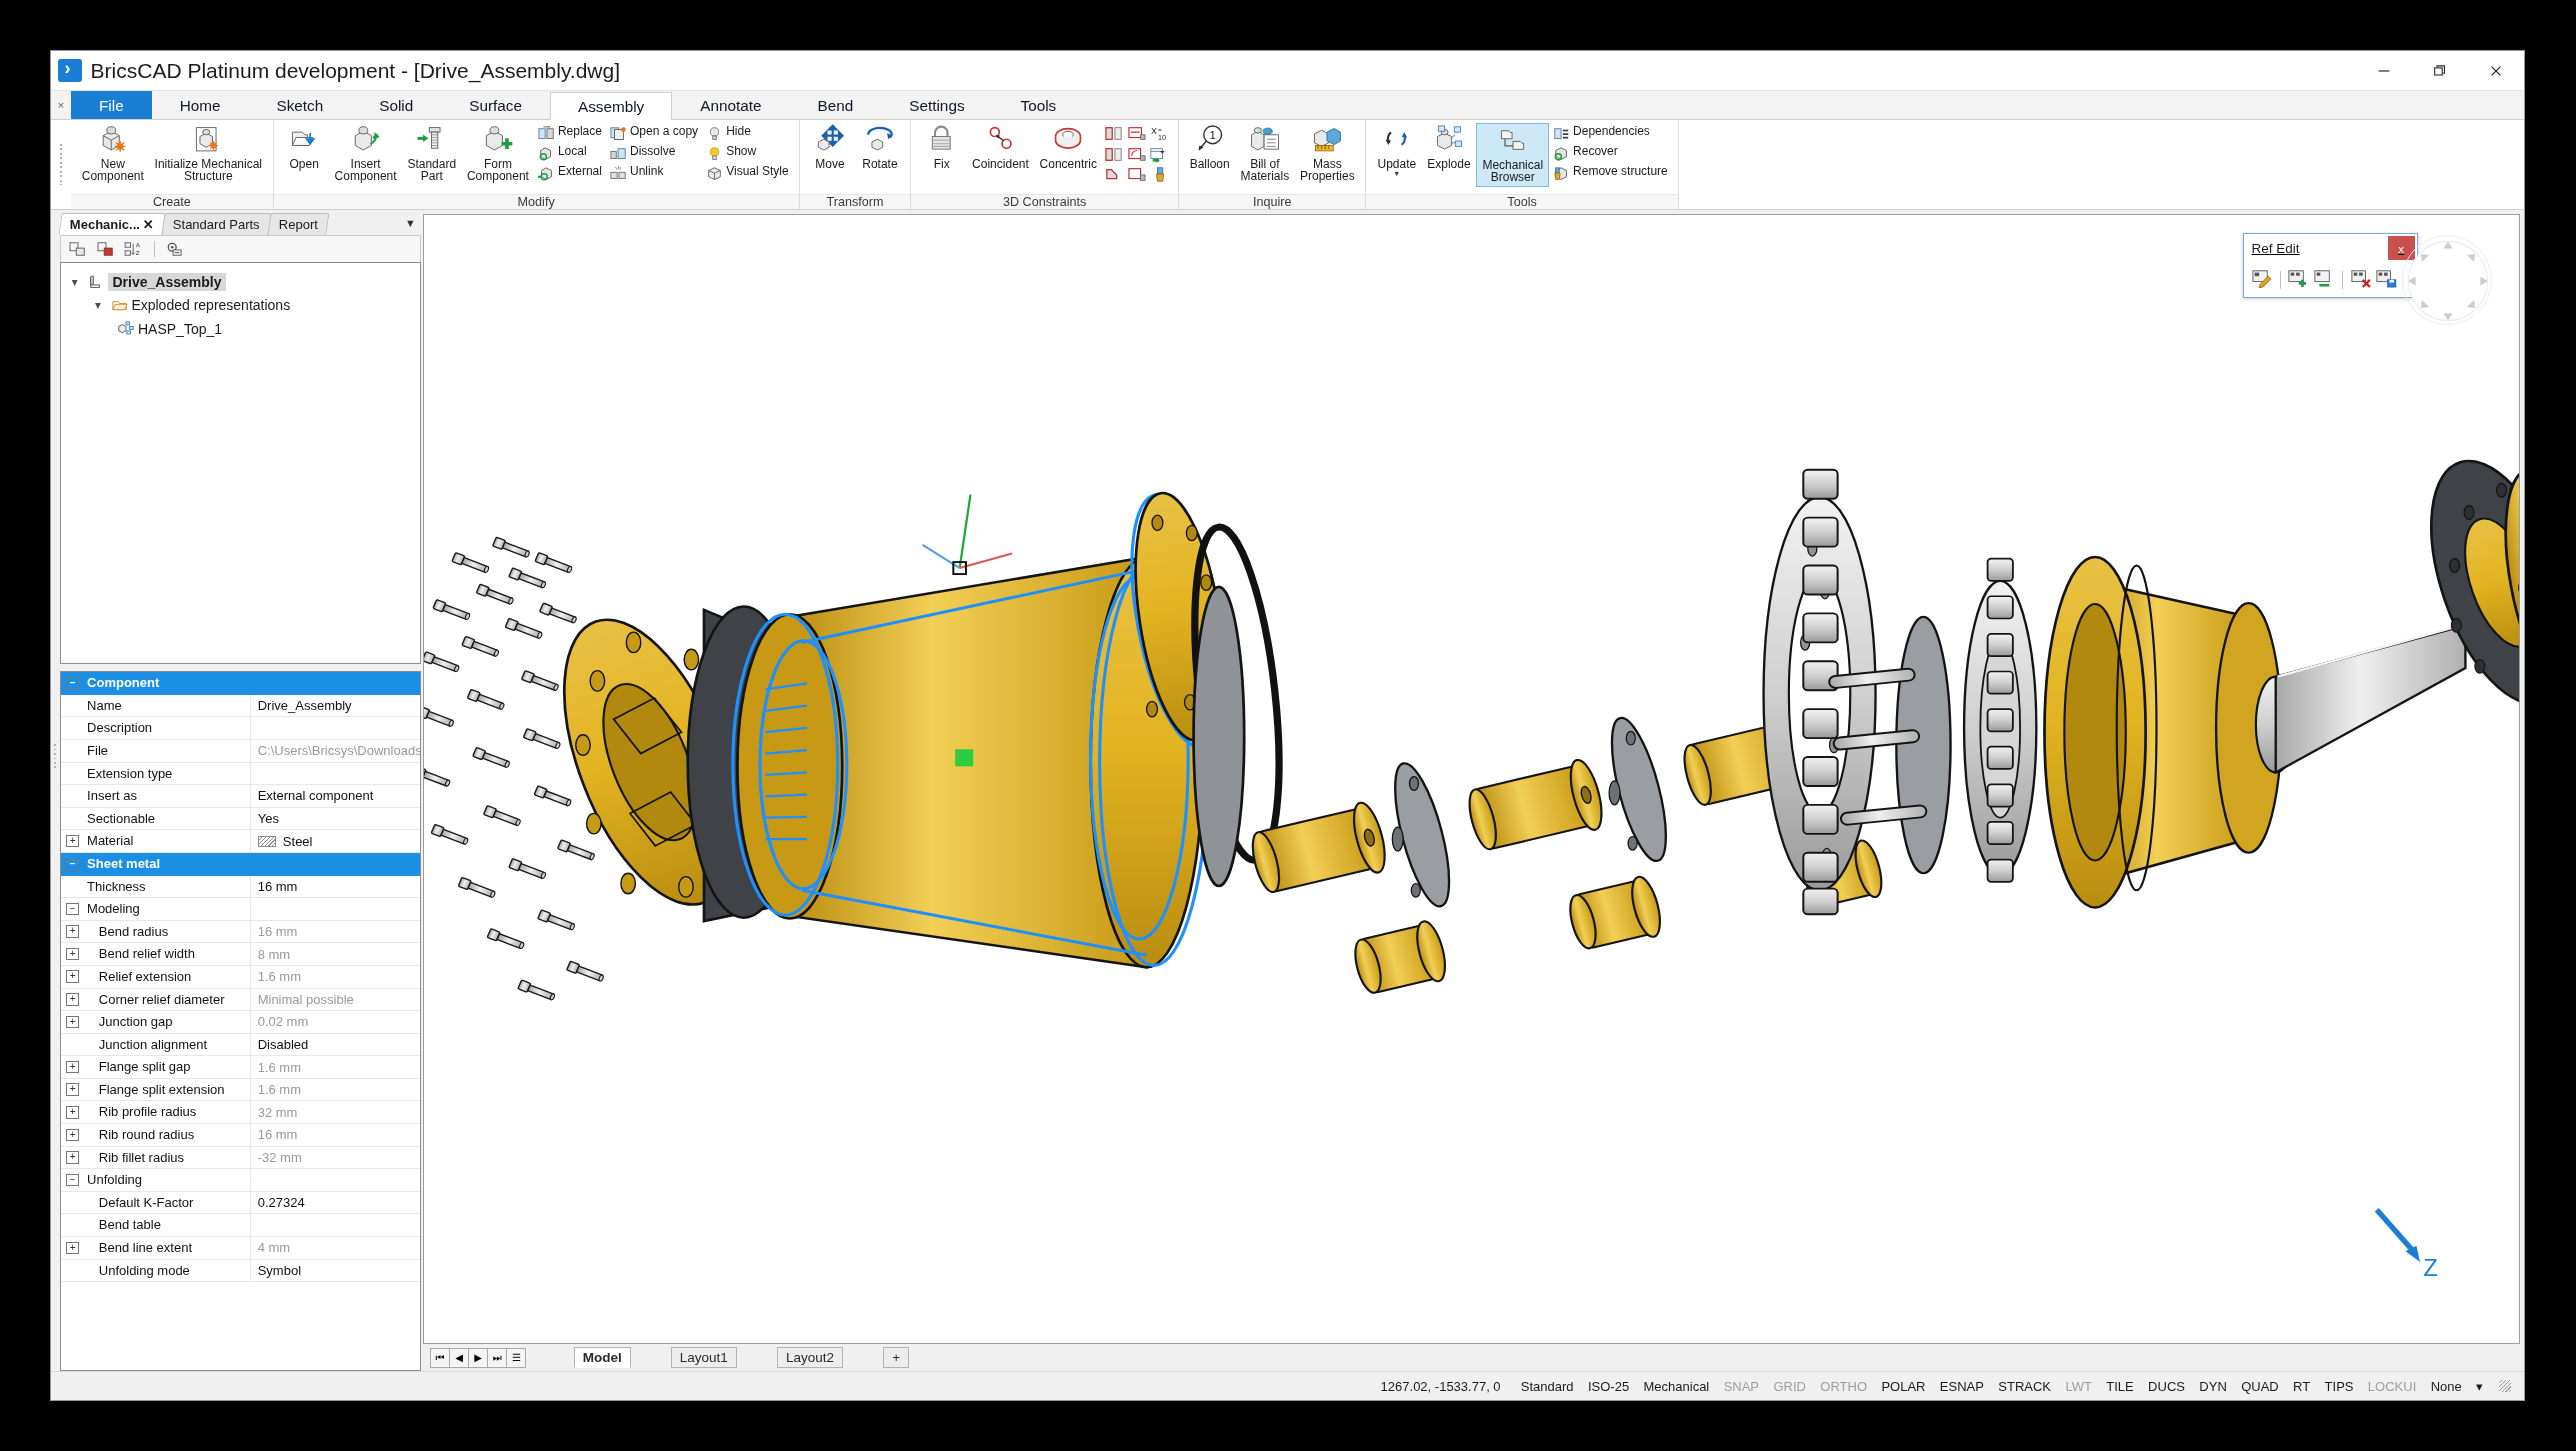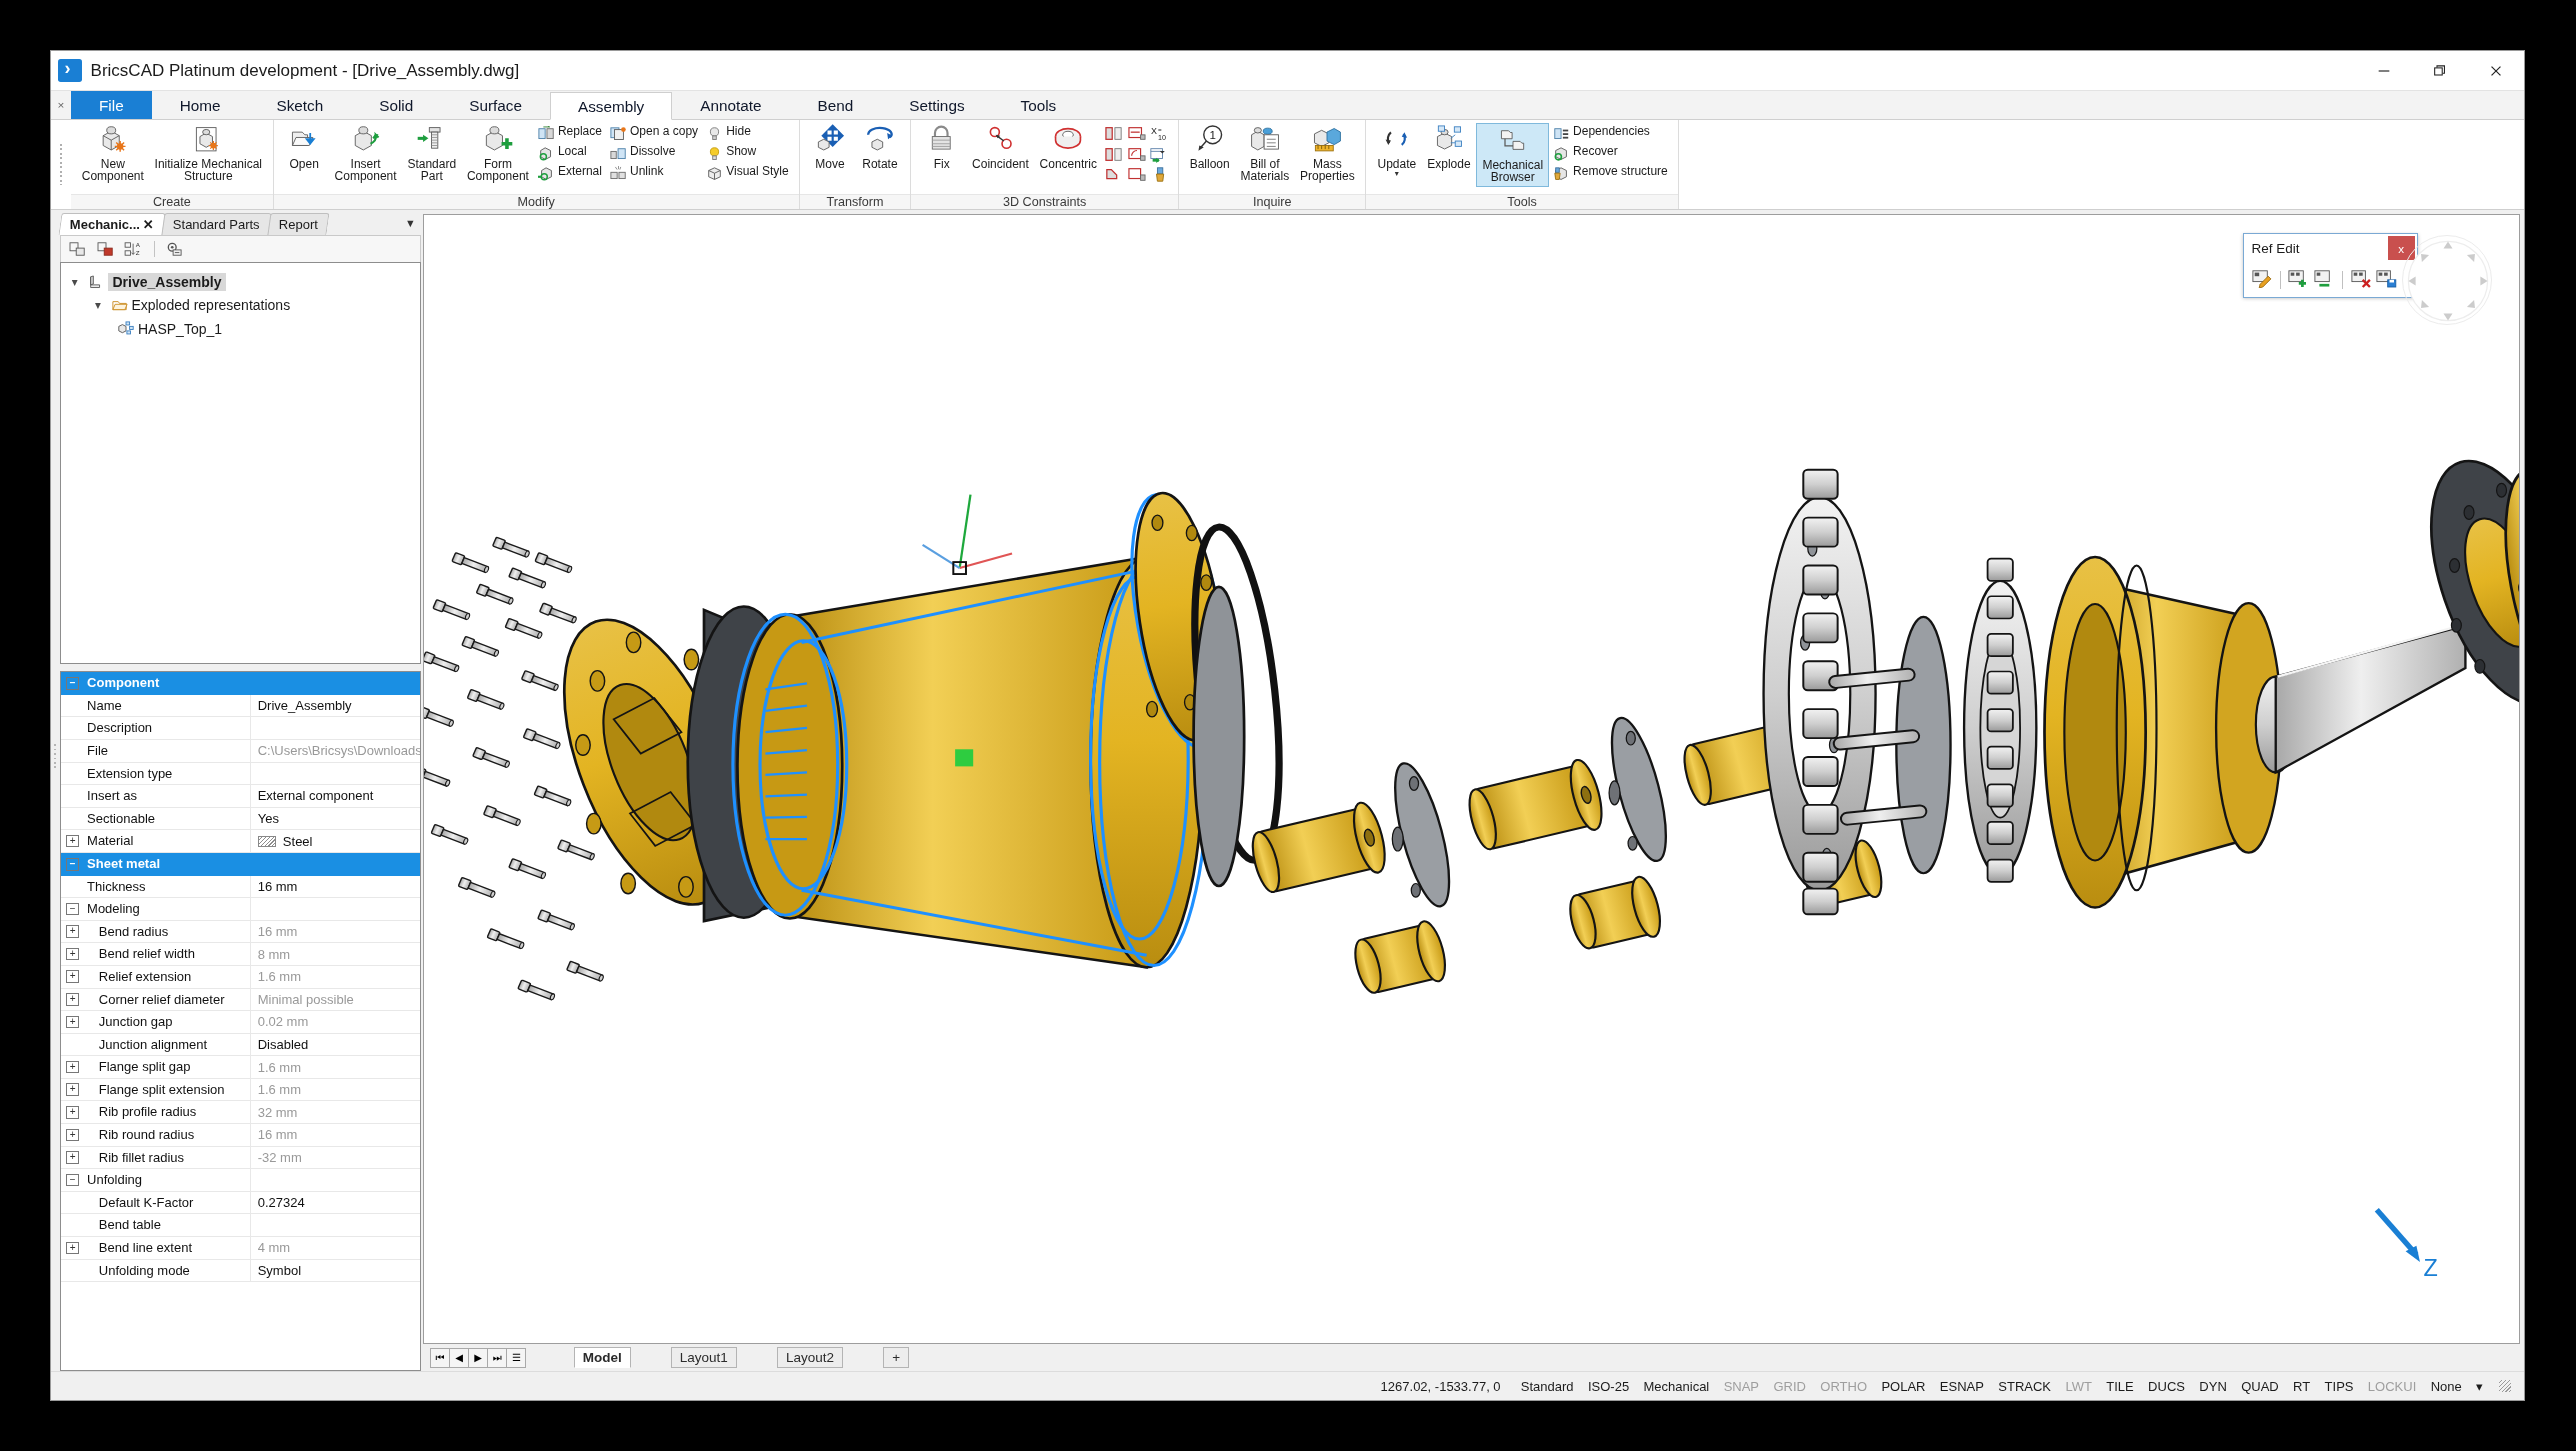--- a/index.html
+++ b/index.html
@@ -12,21 +12,21 @@
     display:flex; flex-direction:column;
   }
 
   
   .titlebar { height:40px; background:#ffffff; display:flex; align-items:center;
     border-bottom:0.9px solid #e3e3e3; flex:0 0 40px; }
   .title-logo { width:23.4px; height:23.4px; margin-left:7.2px; margin-right:9px;
     background:#1a7fd4; border-radius:2.7px; position:relative; flex:0 0 23.4px; }
   .title-logo::after{ content:"\203A"; position:absolute; color:#fff; font-size:18px;
     left:6.3px; top:-0.9px; font-weight:bold; }
-  .title-text { font-size:17px; color:#1b1b1b; white-space:nowrap; }
+  .title-text { font-size:21px; color:#1b1b1b; white-space:nowrap; }
   .win-btns { margin-left:auto; display:flex; height:100%; }
   .win-btn { width:56px; height:100%; display:flex; align-items:center;
     justify-content:center; font-size:18px; color:#222; }
 
   
   .ribbon-tabs { height:29px; background:#f3f3f3; display:flex; align-items:flex-end;
     border-bottom:0.9px solid #cfcfcf; position:relative; flex:0 0 29px; }
   .collapse-pin { width:20px; text-align:center; font-size:11.7px; color:#666; line-height:29px;}
   .rtab { height:28px; line-height:28px; padding:0 27px; font-size:15.3px; color:#0f172a;
      border:0.9px solid transparent; border-bottom:none; }
@@ -137,21 +137,21 @@
      justify-content:flex-end; padding-right:12.6px; flex:0 0 29px;
      border-top:0.9px solid #dcdcdc; }
   .coords { font-size:13px; color:#1b1b1b; margin-right:13px; }
   .sitem { font-size:13px; color:#1b1b1b; padding:0 7.2px; }
   .sitem.off { color:#9e9e9e; }
   .sgrip { width:12.6px; height:12.6px; margin-left:9px;
      background:repeating-linear-gradient(135deg,transparent 0 1.8px,#9a9a9a 1.8px 2.7px); }
 
   
   .refedit { position:absolute; width:175px; background:#fff; border:0.9px solid #7aa9d4;
-     box-shadow:0 0.9px 3.6px rgba(0,0,0,.25); }
+     box-shadow:0 0.9px 3.6px rgba(0,0,0,.25);text-decoration:underline; }
   .refedit-title { height:29px; display:flex; align-items:center;
      padding-left:7.2px; font-size:13.5px; color:#1b1b1b; }
   .refedit-close { margin-left:auto; width:27px; height:23.4px; background:#c9504e;
      color:#fff; display:flex; align-items:center; justify-content:center;
      font-size:11.7px; margin-right:2.7px; }
   .refedit-tools { height:34px; display:flex; align-items:center; padding:0 7.2px; gap:3.6px;}
   .refsep { width:0.9px; height:18px; background:#c0c0c0; margin:0 3.6px; }
 
   
   .compass { position:absolute; right:27px; top:20px; width:90px; height:90px;

